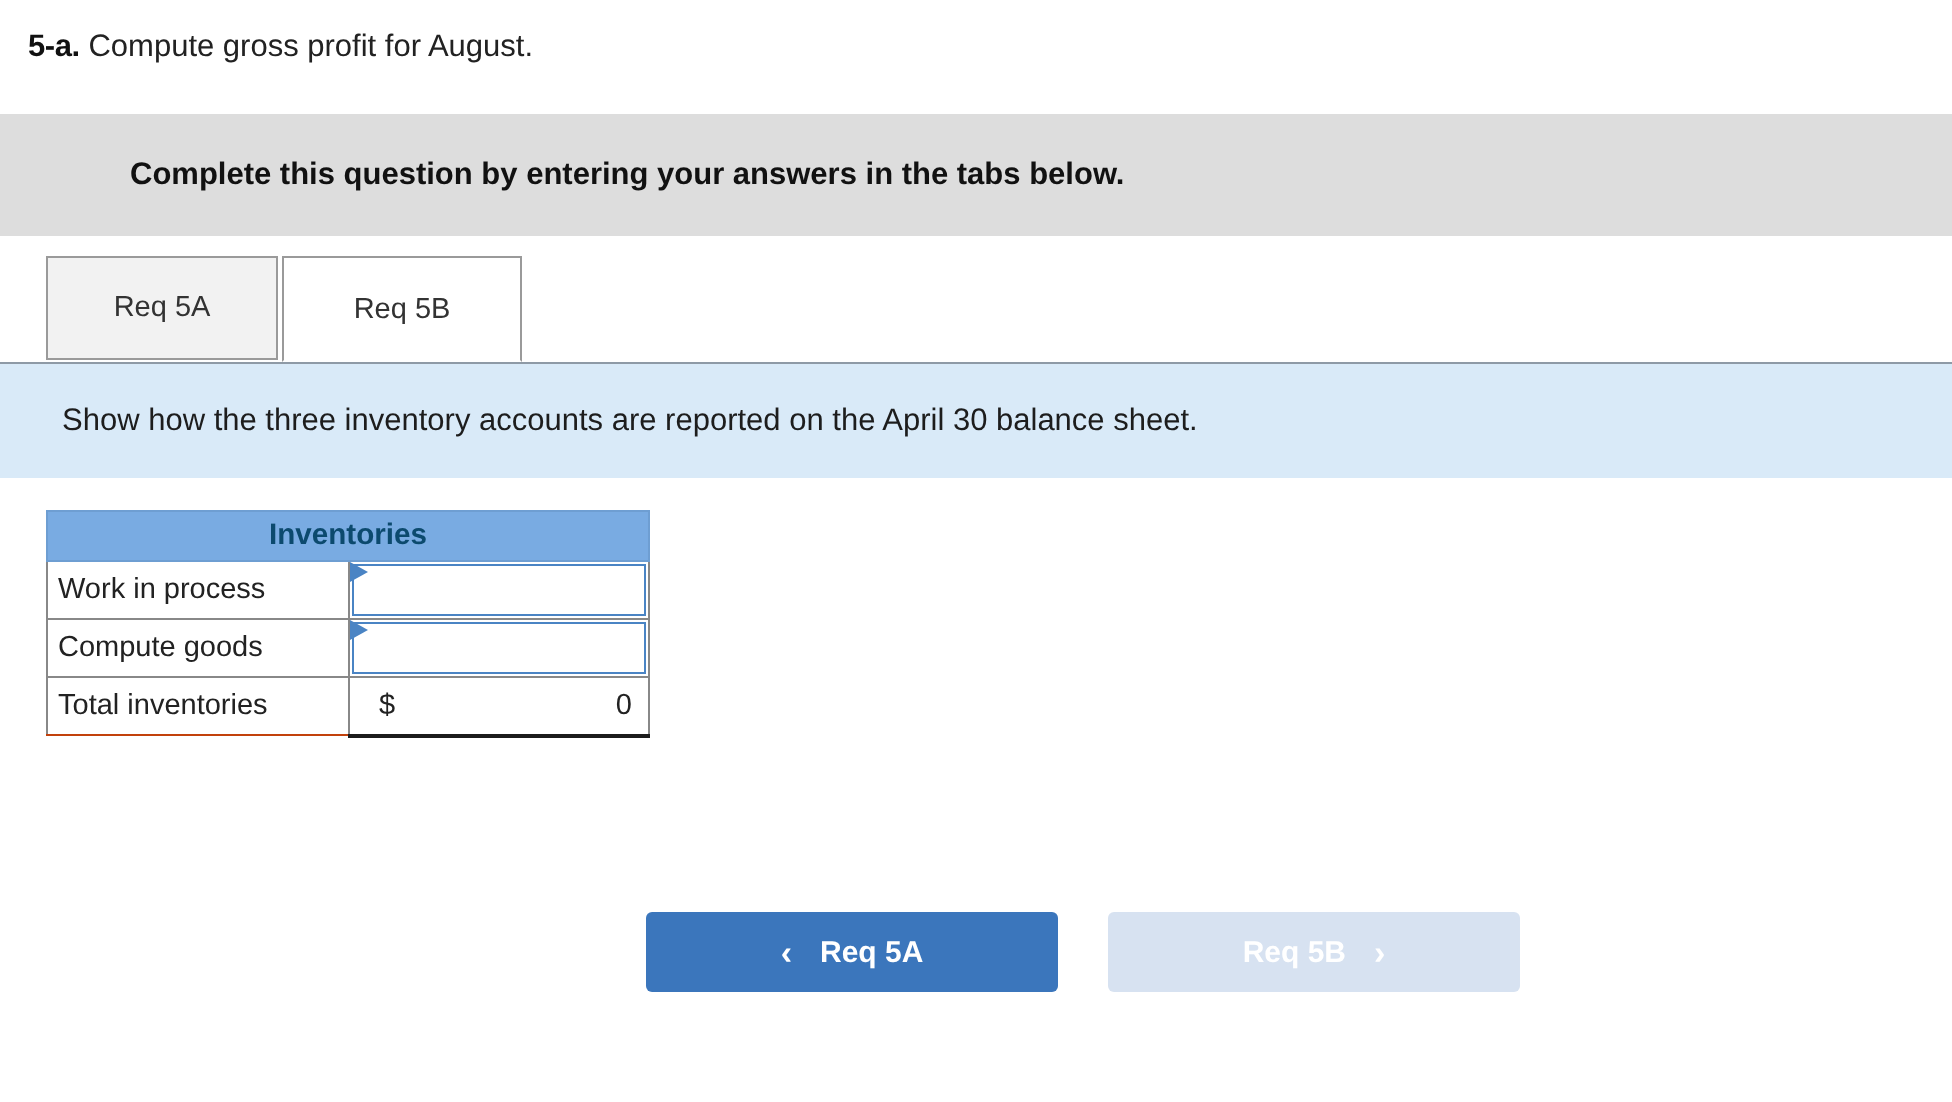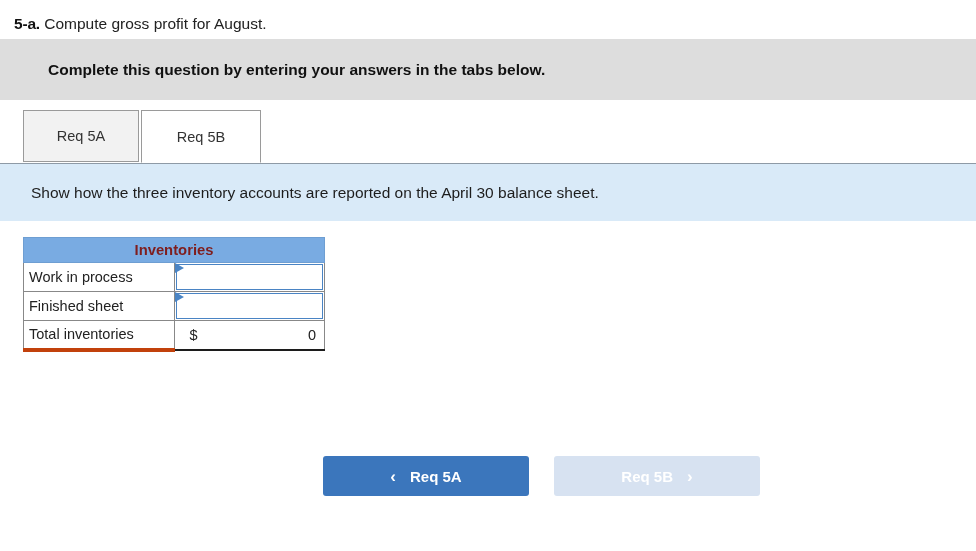--- a/index.html
+++ b/index.html
@@ -29,28 +29,28 @@
   }
   .prompt-label {
     font-weight: bold;
     color: #111111;
     letter-spacing: -0.2px;
     text-align: center;
   }
 
   
   .gray-banner {
-    margin-top: 3px;
+    margin-top: 21px;
     width: 100%;
     height: 61px;
     background: #dddddd;
     display: flex;
     align-items: center;
     box-sizing: border-box;
-    padding-left: 48px;
+    padding-left: 65px;
   }
   .gray-banner-text {
     font-size: 15.5px;
     font-weight: bold;
     color: #111111;
   }
 
   
   .tab-strip {
     position: relative;
@@ -117,21 +117,21 @@
     color: #222222;
   }
   table.inv th,
   table.inv td {
     border: 1px solid #888888;
     height: 29px;
     box-sizing: border-box;
   }
   table.inv th.inv-head {
     background: #79abe2;
-    color: #7f1d1d;
+    color: #0c4a6e;
     font-weight: bold;
     font-size: 14.8px;
     text-align: center;
     height: 25px;
     border: 1px solid #6e9ed2;
   }
   td.label-cell {
     width: 178px;
     padding-left: 5px;
     text-align: left;
@@ -174,21 +174,21 @@
     position: absolute;
     left: 0;
     top: 0;
     width: 0;
     height: 0;
     border-left: 9px solid #4a84c4;
     border-top: 5px solid transparent;
     border-bottom: 5px solid transparent;
   }
   tr.total-row td.label-cell {
-    border-bottom: 4px solid #c2410c;
+    border-bottom: 1px solid #c2410c;
   }
   tr.total-row td.total-cell {
     padding: 0;
     border-bottom: 2.5px solid #1c1c1c;
     border-top: 1px solid #555555;
     position: relative;
   }
   .total-inner {
     display: flex;
     align-items: center;
@@ -273,21 +273,21 @@
     </thead>
     <tbody>
       <tr>
         <td class="label-cell">Work in process</td>
         <td class="input-cell">
           <span class="input-box"></span>
           <span class="cell-flag arrow"></span>
         </td>
       </tr>
       <tr>
-        <td class="label-cell">Finished sheet</td>
+        <td class="label-cell">Compute goods</td>
         <td class="input-cell">
           <span class="input-box"></span>
           <span class="cell-flag arrow"></span>
         </td>
       </tr>
       <tr class="total-row">
         <td class="label-cell">Total inventories</td>
         <td class="total-cell">
           <span class="total-inner">
             <span class="total-currency">$</span>

